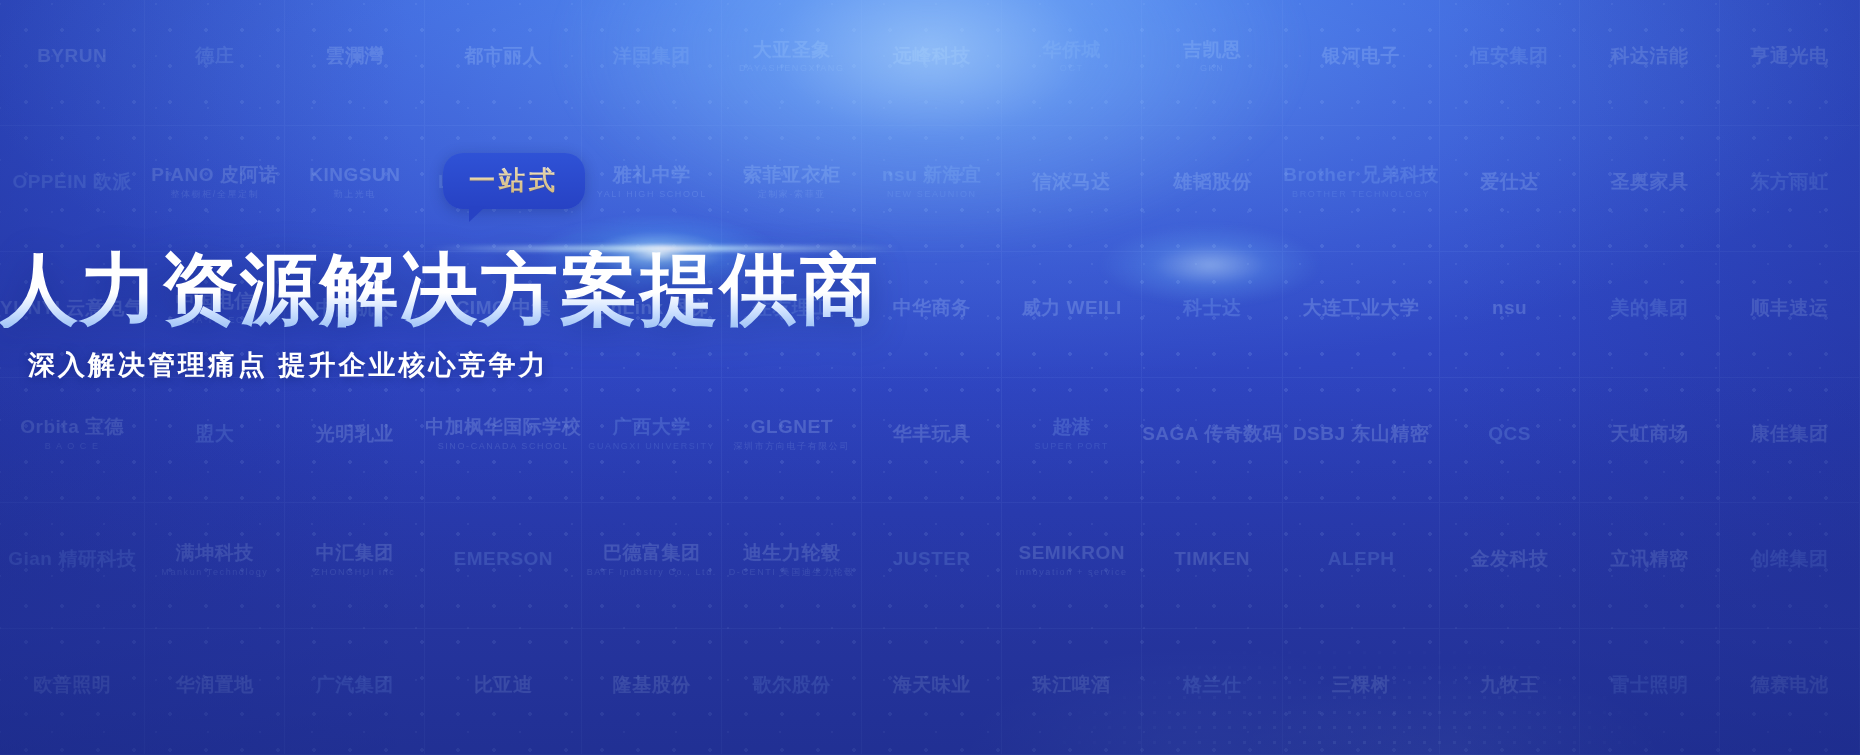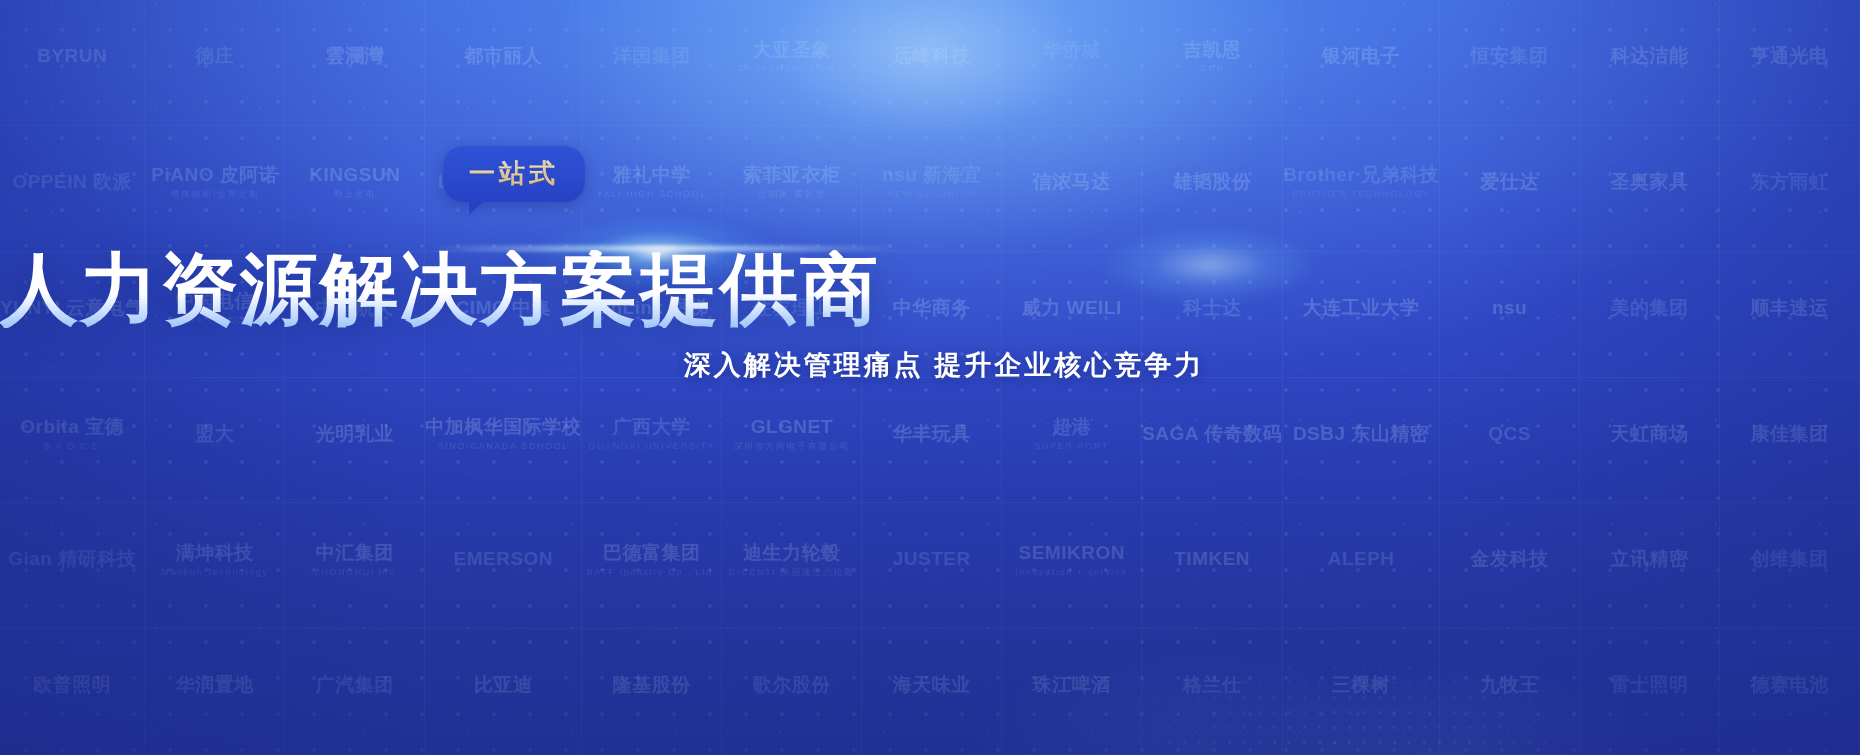--- a/index.html
+++ b/index.html
@@ -81,20 +81,21 @@
 
   
   .content{position:absolute;left:0;right:0;top:0;height:400px;}
 
   .badge-wrap{position:absolute;left:443px;top:146px;}
   .badge{
     position:relative;display:inline-block;
     padding:10px 26px 11px;border-radius:20px;
     background:linear-gradient(180deg,#2f52d6 0%,#2742c4 100%);
     box-shadow:0 3px 14px rgba(16,30,100,.30);
+    margin-top:7px;
   }
   .badge-text{
     font-size:26px;font-weight:700;letter-spacing:4px;
     color:#f7e9c3;
     background:linear-gradient(180deg,#fdf5da 0%,#f2dfae 55%,#e7cf93 100%);
     -webkit-background-clip:text;background-clip:text;
     -webkit-text-fill-color:transparent;
     text-shadow:0 1px 0 rgba(120,90,30,.18);
   }
   .badge-tail{
@@ -123,21 +124,21 @@
     background:linear-gradient(to right, rgba(140,210,255,0) 0%, rgba(205,240,255,.85) 38%, rgba(255,255,255,.95) 50%, rgba(205,240,255,.8) 62%, rgba(140,210,255,0) 100%);
     filter:blur(2px);
   }
   .flare2{
     position:absolute;left:1060px;top:210px;width:300px;height:110px;pointer-events:none;
     background:radial-gradient(closest-side, rgba(200,235,255,.50) 0%, rgba(120,195,255,.20) 38%, rgba(0,0,0,0) 74%);
     filter:blur(3px);
   }
 
   .subtitle{
-    position:absolute;left:0;right:0;top:347px;text-align:center;
+    position:absolute;left:0;right:0;top:347px;text-align:left;
     font-size:27px;font-weight:700;letter-spacing:3px;color:#ffffff;
     text-shadow:0 2px 10px rgba(12,30,110,.55);
     margin-left:28px;
   }
 </style>
 </head>
 <body>
 
 <div class="stage">
 

